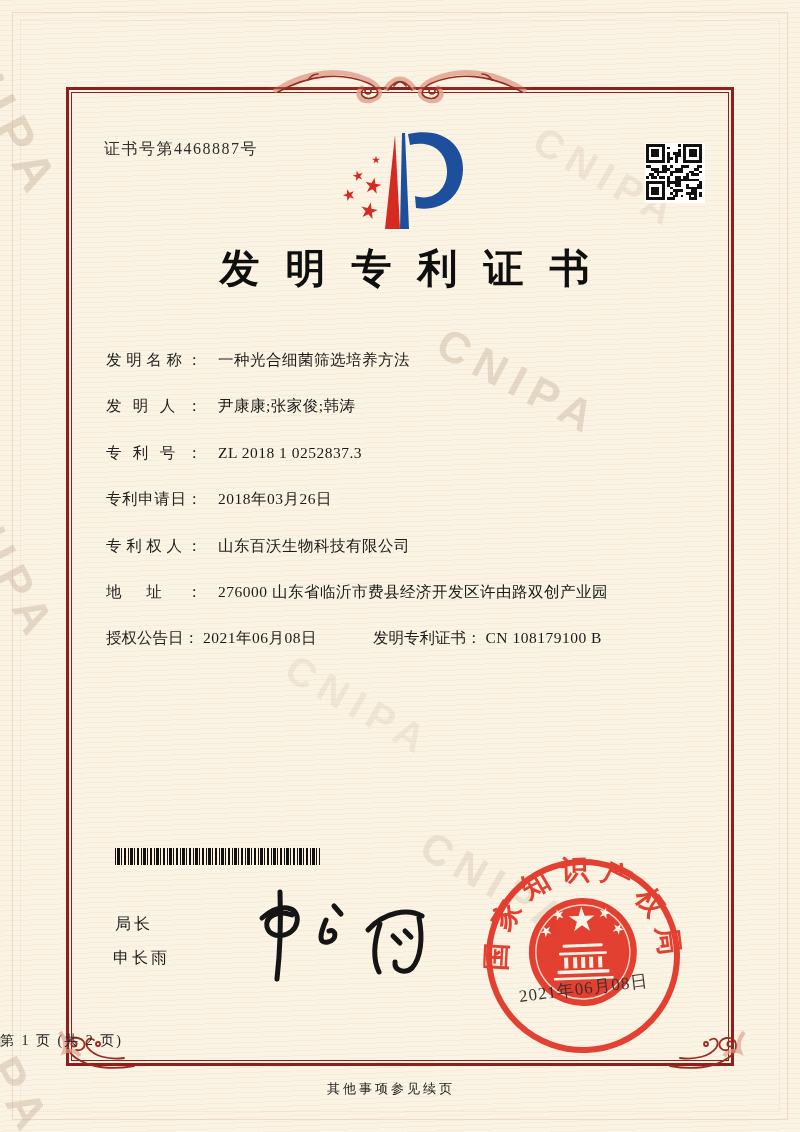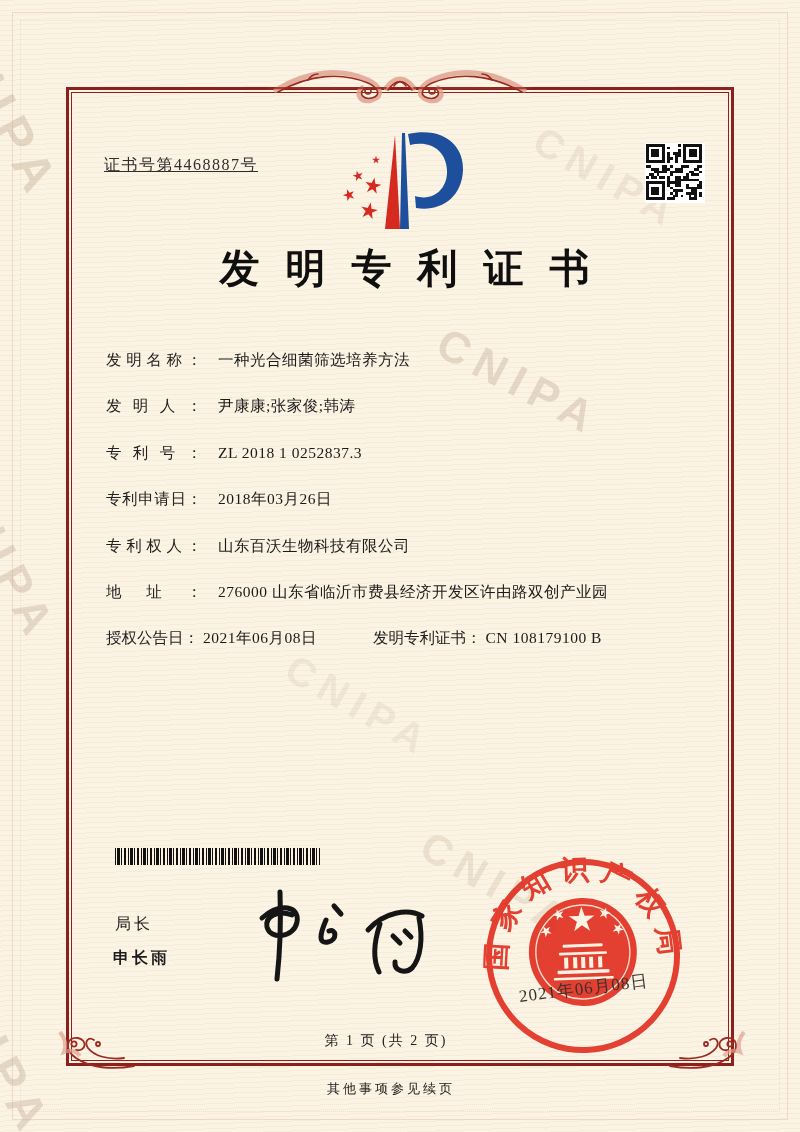--- a/index.html
+++ b/index.html
@@ -13,40 +13,40 @@
   .frame-inner{position:absolute;inset:2px;border:1px solid #8c201c;}
   .wm{position:absolute;font-family:"Liberation Sans","DejaVu Sans",sans-serif;font-weight:bold;
       color:#b49a82;pointer-events:none;transform-origin:left top;}
   .wm1{left:-22px;top:4px;font-size:50px;letter-spacing:10px;opacity:.32;transform:rotate(62deg);}
   .wm2{left:548px;top:118px;font-size:40px;letter-spacing:8px;opacity:.16;transform:rotate(30deg);}
   .wm3{left:452px;top:318px;font-size:44px;letter-spacing:9px;opacity:.30;transform:rotate(28deg);}
   .wm4{left:-18px;top:462px;font-size:46px;letter-spacing:9px;opacity:.30;transform:rotate(62deg);}
   .wm5{left:300px;top:646px;font-size:40px;letter-spacing:8px;opacity:.14;transform:rotate(30deg);}
   .wm6{left:436px;top:822px;font-size:42px;letter-spacing:8px;opacity:.20;transform:rotate(30deg);}
   .wm7{left:-28px;top:948px;font-size:48px;letter-spacing:10px;opacity:.30;transform:rotate(62deg);}
-  .cert-no{position:absolute;left:104px;top:155px;font-size:16px;letter-spacing:1.5px;color:#2e2e2e;text-decoration:underline;}
+  .cert-no{position:absolute;left:104px;top:139px;font-size:16px;letter-spacing:1.5px;color:#2e2e2e;}
   .logo{position:absolute;left:338px;top:118px;}
   .qr{position:absolute;left:645px;top:143px;width:58px;height:58px;background:#fff;padding:1px;}
   .title{position:absolute;left:0;right:0;top:241px;text-align:center;font-size:40px;font-weight:bold;
          letter-spacing:26px;text-indent:26px;color:#0f0f0f;padding-left:9px;}
   .field-row{position:absolute;left:106px;font-size:15.5px;white-space:nowrap;}
   .field-label{display:inline-block;width:96px;text-align:justify;text-align-last:justify;color:#222;}
   .field-value{margin-left:16px;color:#1a1a1a;letter-spacing:0.5px;}
   .grant-no-label{margin-left:56px;}
   .paras{position:absolute;left:94px;top:659px;width:612px;font-size:15.5px;line-height:26.5px;
          text-align:justify;color:#1c1c1c;}
   .paras p{margin:0;text-indent:2em;}
   .barcode{position:absolute;left:115px;top:848px;width:205px;height:17px;
     background:repeating-linear-gradient(90deg,#101010 0 1px,transparent 1px 2px,#101010 2px 5px,
       transparent 5px 6px,#101010 6px 7px,transparent 7px 9px,#101010 9px 11px,transparent 11px 13px);}
   .sig-role{position:absolute;left:115px;top:914px;font-size:16px;letter-spacing:3px;}
-  .sig-name{position:absolute;left:113px;top:948px;font-size:16px;letter-spacing:3px;font-weight:bold;}
+  .sig-name{position:absolute;left:113px;top:948px;font-size:16px;letter-spacing:3px;}
   .sig-script{position:absolute;left:222px;top:882px;}
   .seal{position:absolute;left:483px;top:856px;opacity:.94;transform:rotate(-2deg);}
-  .page-info{position:absolute;left:0;right:28px;top:1032px;text-align:center;font-size:14px;letter-spacing:2px;color:#222;}
+  .page-info{position:absolute;left:0;right:28px;top:1032px;font-size:14px;letter-spacing:2px;color:#222;}
   .continuation{position:absolute;left:0;right:18px;top:1080px;text-align:center;font-size:13px;letter-spacing:3px;color:#1c1c1c;}
   .flourish{position:absolute;left:268px;top:60px;}
   .corner-bl{position:absolute;left:54px;top:1026px;}
   .corner-br{position:absolute;left:666px;top:1026px;transform:scaleX(-1);}
   .hidden-defs{position:absolute;width:0;height:0;overflow:hidden;}
 </style>
 </head>
 <body>
 
 <div class="page">

